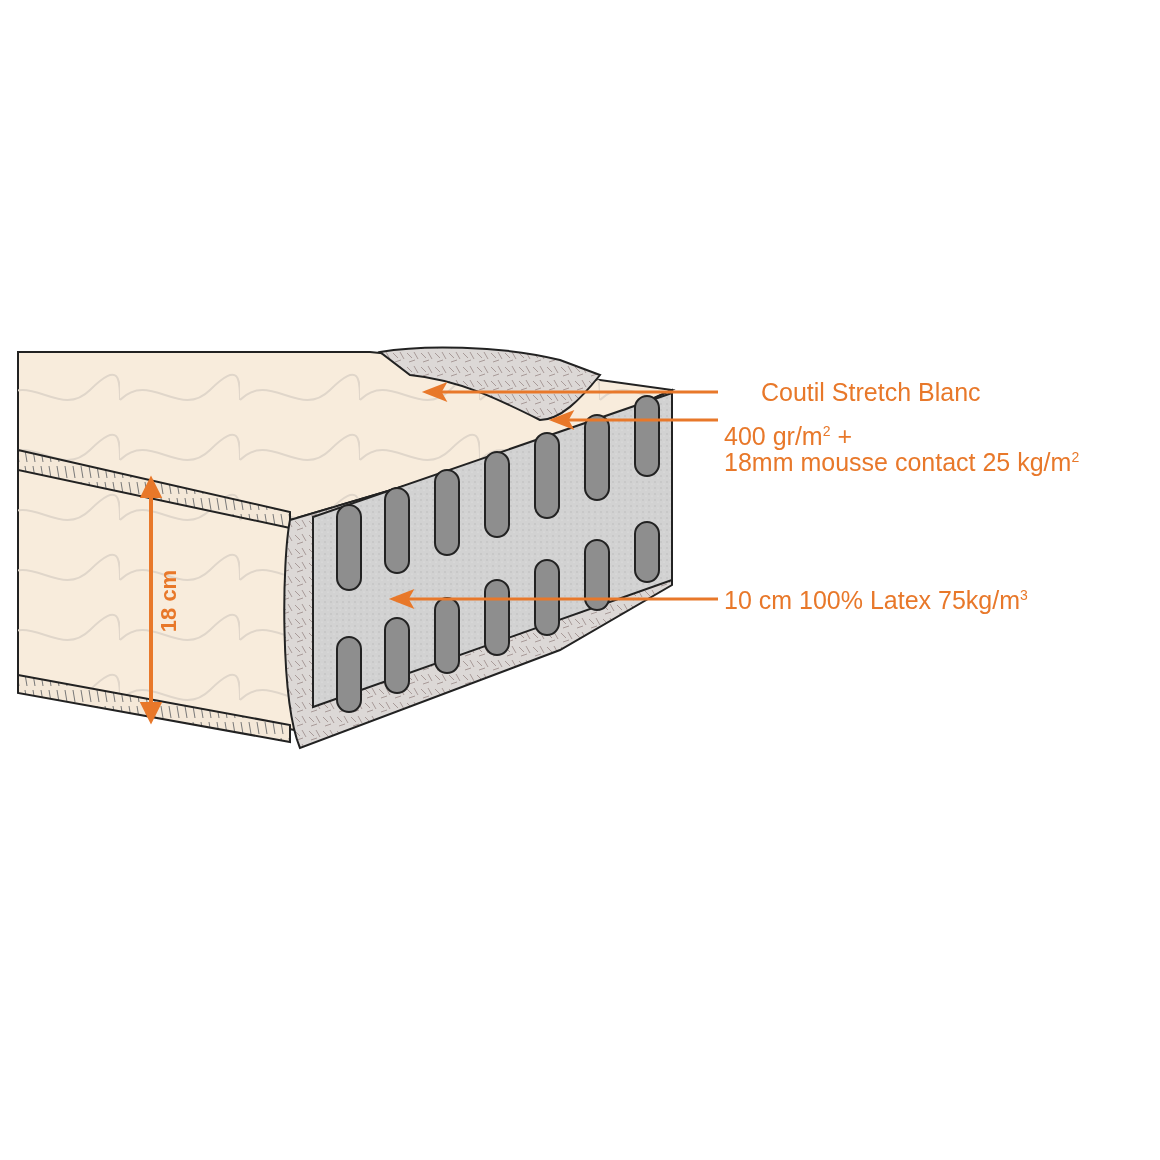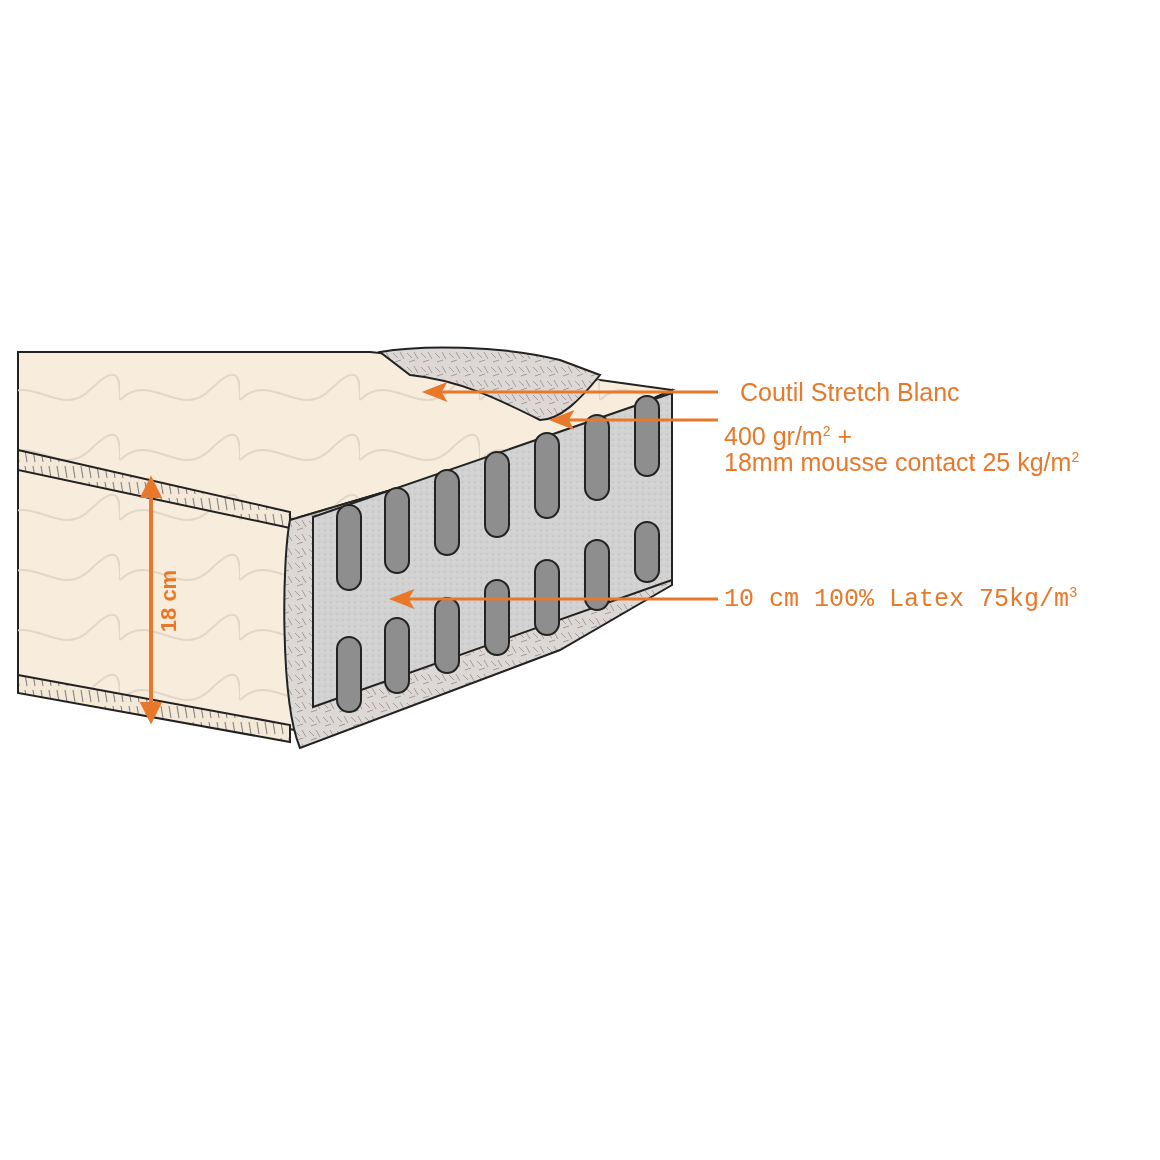--- a/index.html
+++ b/index.html
@@ -99,25 +99,25 @@
 
     <g stroke="#e8782a" stroke-width="4" fill="#e8782a">
       <line x1="151" y1="490" x2="151" y2="710"></line>
       <polygon points="151,480 143,496 159,496"></polygon>
       <polygon points="151,720 143,704 159,704"></polygon>
     </g>
   </svg>
 
   <div class="dim-label" style="left:138px; top:588px;">18 cm</div>
 
-  <div class="label" style="left:740px; top:377px;">
+  <div class="label" style="left:761px; top:377px;">
     <span>Coutil Stretch Blanc</span>
   </div>
   <div class="label" style="left:724px; top:421px;">
     <span>400 gr/m</span><sup>2</sup><span> +</span>
   </div>
   <div class="label" style="left:724px; top:447px;">
     <span>18mm mousse contact 25 kg/m</span><sup>2</sup>
   </div>
-  <div class="label" style="left:724px; top:585px;font-family:Liberation Mono, monospace;">
+  <div class="label" style="left:724px; top:585px;">
     <span>10 cm 100% Latex 75kg/m</span><sup>3</sup>
   </div>
 </div>
 
 </body></html>

